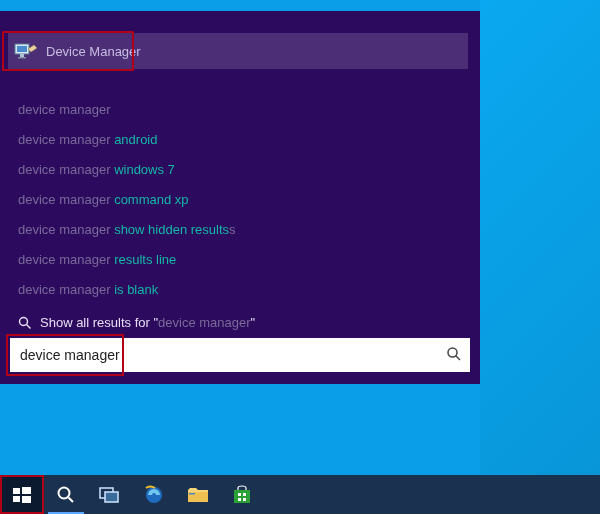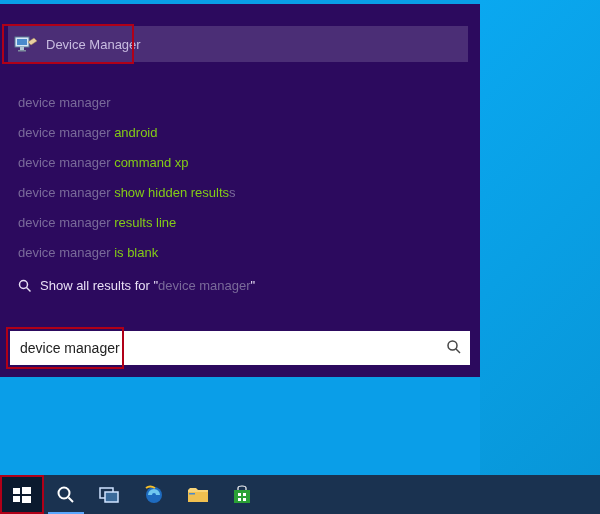--- a/index.html
+++ b/index.html
@@ -15,21 +15,21 @@
       position: absolute;
       right: 0;
       top: 0;
       width: 120px;
       height: 475px;
       background: linear-gradient(135deg, #0aa8f0 0%, #0896d8 100%);
     }
     .search-pane {
       position: absolute;
       left: 0;
-      top: 4px;
+      top: 11px;
       width: 480px;
       height: 373px;
       background: #2c0a5e;
     }
     .top-result {
       position: absolute;
       left: 8px;
       top: 22px;
       width: 460px;
       height: 36px;
@@ -66,21 +66,21 @@
       width: 440px;
     }
     .suggestion {
       color: #b8a8d8;
       font-size: 13px;
       padding: 6px 0;
       line-height: 18px;
       cursor: pointer;
     }
     .suggestion .dim { color: #7a6a9a; }
-    .suggestion .bright { color: #84cc16; }
+    .suggestion .bright { color: #14b8a6; }
     .show-all {
       display: flex;
       align-items: center;
       gap: 8px;
       padding-top: 10px;
     }
     .show-all-icon {
       color: #e8dff5;
       font-size: 13px;
     }
@@ -177,20 +177,21 @@
         <path d="M14 8 l6 -4 l3 3 l-6 4 z" fill="#e8d0a0" stroke="#a08050" stroke-width="0.5"></path>
       </svg>
     </span>
     <span class="top-result-label">Device Manager</span>
   </div>
   <div class="highlight-top"></div>
 
   <div class="suggestions">
     <div class="suggestion"><span class="dim">device manager</span><span class="bright"></span></div>
     <div class="suggestion"><span class="dim">device manager </span><span class="bright">android</span></div>
+    <div class="suggestion"><span class="dim">device manager </span><span class="bright">windows 7</span></div>
     <div class="suggestion"><span class="dim">device manager </span><span class="bright">command xp</span></div>
     <div class="suggestion"><span class="dim">device manager </span><span class="bright">show hidden results</span><span class="dim">s</span></div>
     <div class="suggestion"><span class="dim">device manager </span><span class="bright">results line</span></div>
     <div class="suggestion"><span class="dim">device manager </span><span class="bright">is blank</span></div>
     <div class="show-all">
       <span class="show-all-icon">
         <svg width="14" height="14" viewBox="0 0 14 14">
             <circle cx="5.5" cy="5.5" r="4" fill="none" stroke="#e8dff5" stroke-width="1.5"></circle>
             <line x1="8.5" y1="8.5" x2="12.5" y2="12.5" stroke="#e8dff5" stroke-width="1.5"></line>
           </svg>

